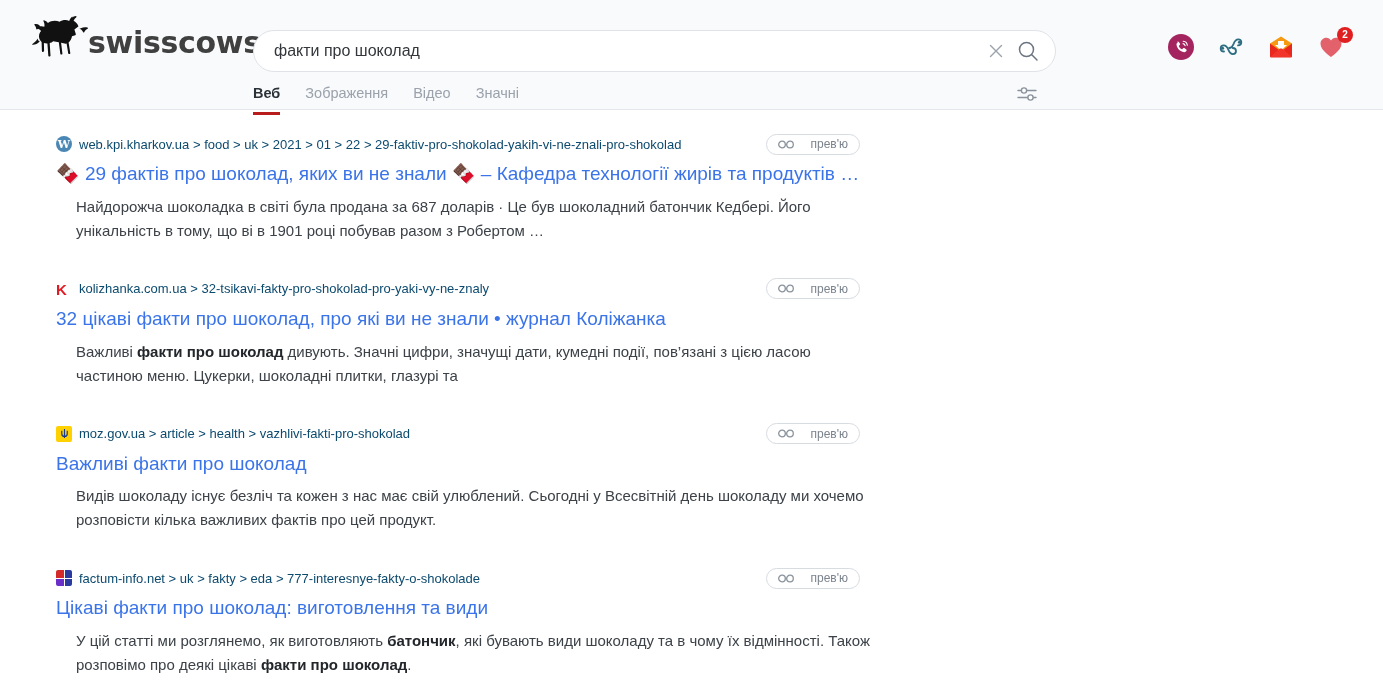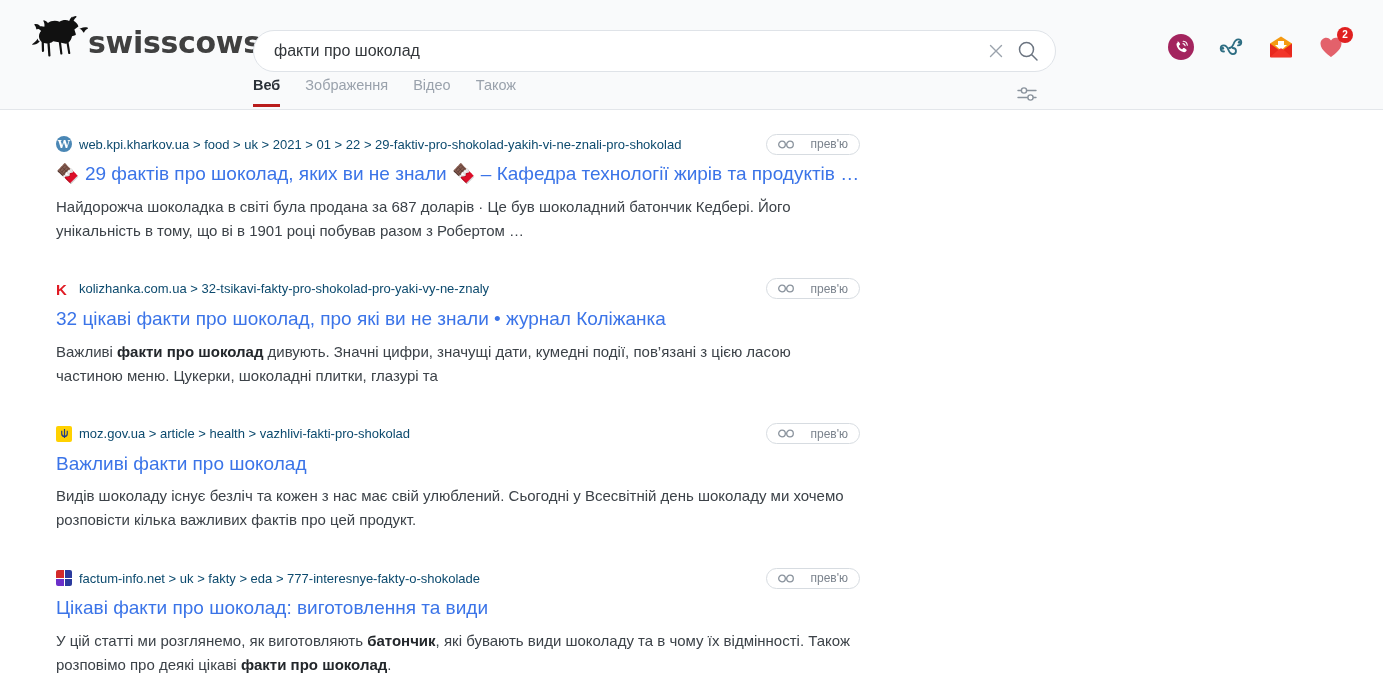--- a/index.html
+++ b/index.html
@@ -81,21 +81,21 @@
     right: 16px;
     top: 50%;
     transform: translateY(-50%);
     width: 22px; height: 22px;
     cursor: pointer;
   }
 
   .tabs {
     position: absolute;
     left: 253px;
-    top: 78px;
+    top: 86px;
     display: flex;
     gap: 25px;
     align-items: center;
   }
   .tab {
     font-size: 14.5px;
     color: #9aa2ac;
     padding-bottom: 14px;
     cursor: pointer;
     position: relative;
@@ -203,20 +203,21 @@
     white-space: nowrap;
     overflow: hidden;
     text-overflow: ellipsis;
     width: 805px;
   }
   .result-snippet {
     font-size: 15px;
     line-height: 1.6;
     color: #3c4248;
     width: 805px;
+    margin-left: 20px;
   }
   .result-snippet b { font-weight: 700; color: #23272b; }
 
   
   .fav-wp {
     width: 16px; height: 16px; border-radius: 50%;
     background: #4a87b5;
     color: #fff; font-size: 11px; font-weight: 700;
     display: flex; align-items: center; justify-content: center;
     font-family: "DejaVu Serif", serif;
@@ -268,21 +269,21 @@
         <circle cx="9.5" cy="9.5" r="7" stroke="#6b7480" stroke-width="1.5" fill="none"></circle>
         <path d="M14.8 14.8 L20 20" stroke="#6b7480" stroke-width="1.5" stroke-linecap="round"></path>
       </svg>
     </div>
   </div>
 
   <div class="tabs">
     <div class="tab active">Веб</div>
     <div class="tab">Зображення</div>
     <div class="tab">Відео</div>
-    <div class="tab">Також</div>
+    <div class="tab">Значні</div>
   </div>
 
   <svg class="filter-icon" viewBox="0 0 24 20">
     <path d="M2 6.5 H20 M2 13.5 H20" stroke="#8a939d" stroke-width="1.4" stroke-linecap="round"></path>
     <circle cx="8" cy="6.5" r="2.6" fill="#ffffff" stroke="#8a939d" stroke-width="1.4"></circle>
     <circle cx="14.5" cy="13.5" r="2.6" fill="#ffffff" stroke="#8a939d" stroke-width="1.4"></circle>
   </svg>
 
   <div class="header-icons">
 

